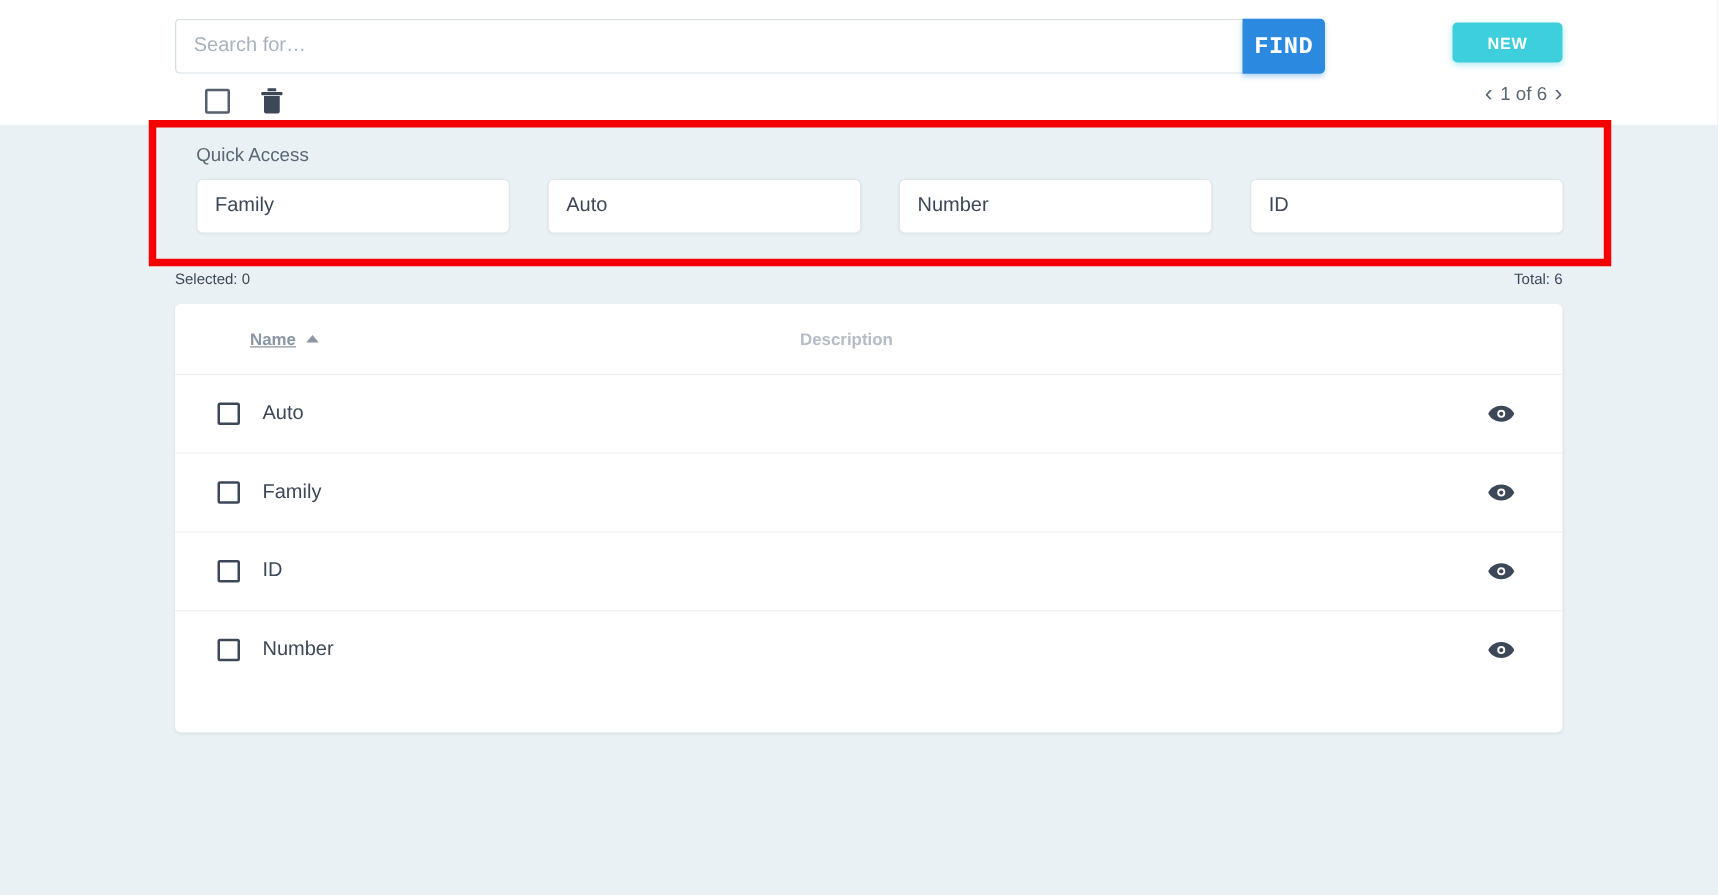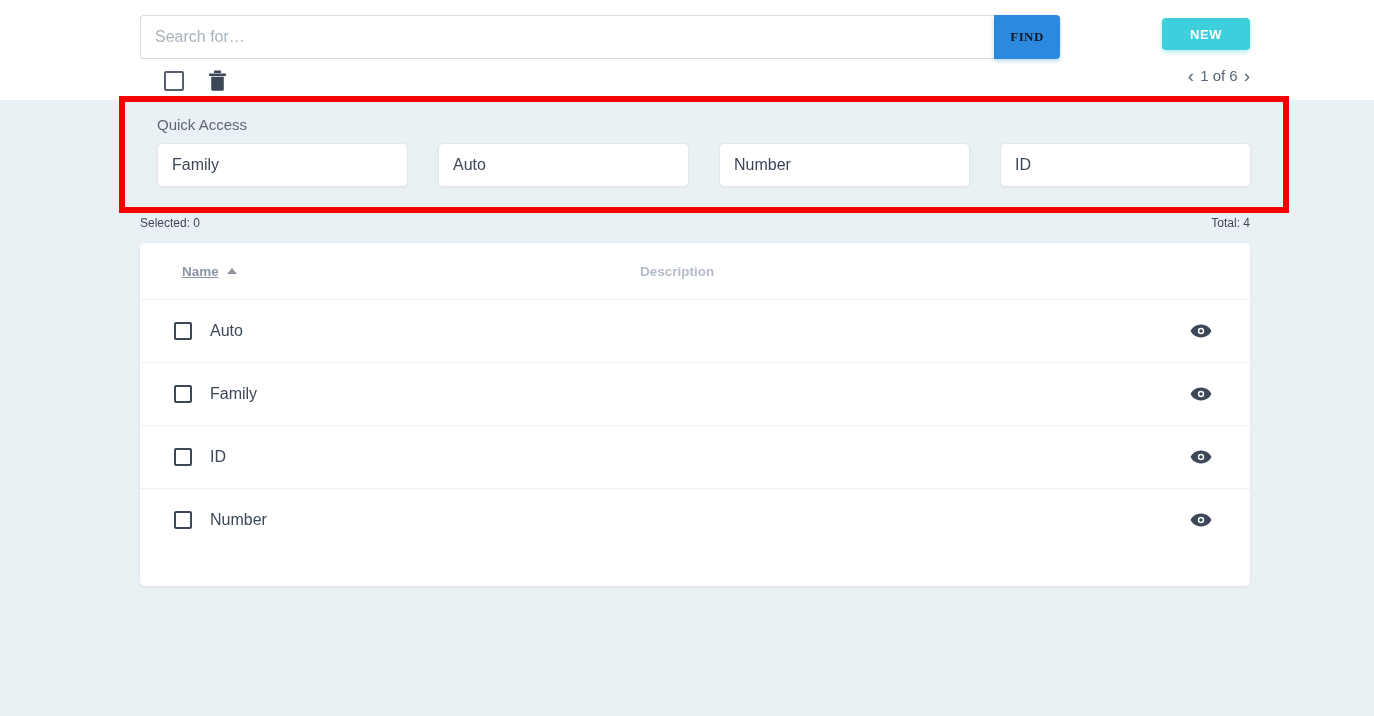--- a/index.html
+++ b/index.html
@@ -48,23 +48,23 @@
     padding: 0 14px;
     outline: none;
   }
   .search-input::placeholder { color: #a8b3bd; }
 
   .find-button {
     flex: 0 0 66px;
     background: #2b8ae0;
     border: none;
     border-radius: 0 4px 4px 0;
-    color: #0f172a;
-    font-family: Liberation Serif, serif;
-    font-size: 13px;
+    color: #ffffff;
+    font-family: Liberation Mono, monospace;
+    font-size: 19px;
     font-weight: bold;
     letter-spacing: 0.4px;
     cursor: pointer;
     box-shadow: 0 2px 4px rgba(43,138,224,0.35);
   }
 
   .new-button {
     position: absolute;
     right: 124px;
     top: 18px;
@@ -205,21 +205,21 @@
 
   .thead {
     display: flex;
     align-items: center;
     height: 56px;
     padding: 0 0 0 0;
   }
 
   .th-name {
     width: 500px;
-    padding-left: 42px;
+    padding-left: 60px;
     display: flex;
     align-items: center;
     gap: 8px;
   }
   .th-name-text {
     font-size: 13.5px;
     font-weight: bold;
     color: #8b96a3;
     text-decoration: underline;
     cursor: pointer;
@@ -303,21 +303,21 @@
     <div class="qa-card">Auto</div>
     <div class="qa-card">Number</div>
     <div class="qa-card">ID</div>
   </div>
 </div>
 
 <div class="quick-access-highlight"></div>
 
 <div class="counts-row">
   <span>Selected: 0</span>
-  <span>Total: 4</span>
+  <span>Total: 6</span>
 </div>
 
 <div class="table-card">
 
   <div class="thead">
     <div class="th-name">
       <span class="th-name-text">Name</span>
       <span class="sort-asc"></span>
     </div>
     <div class="th-desc">Description</div>

